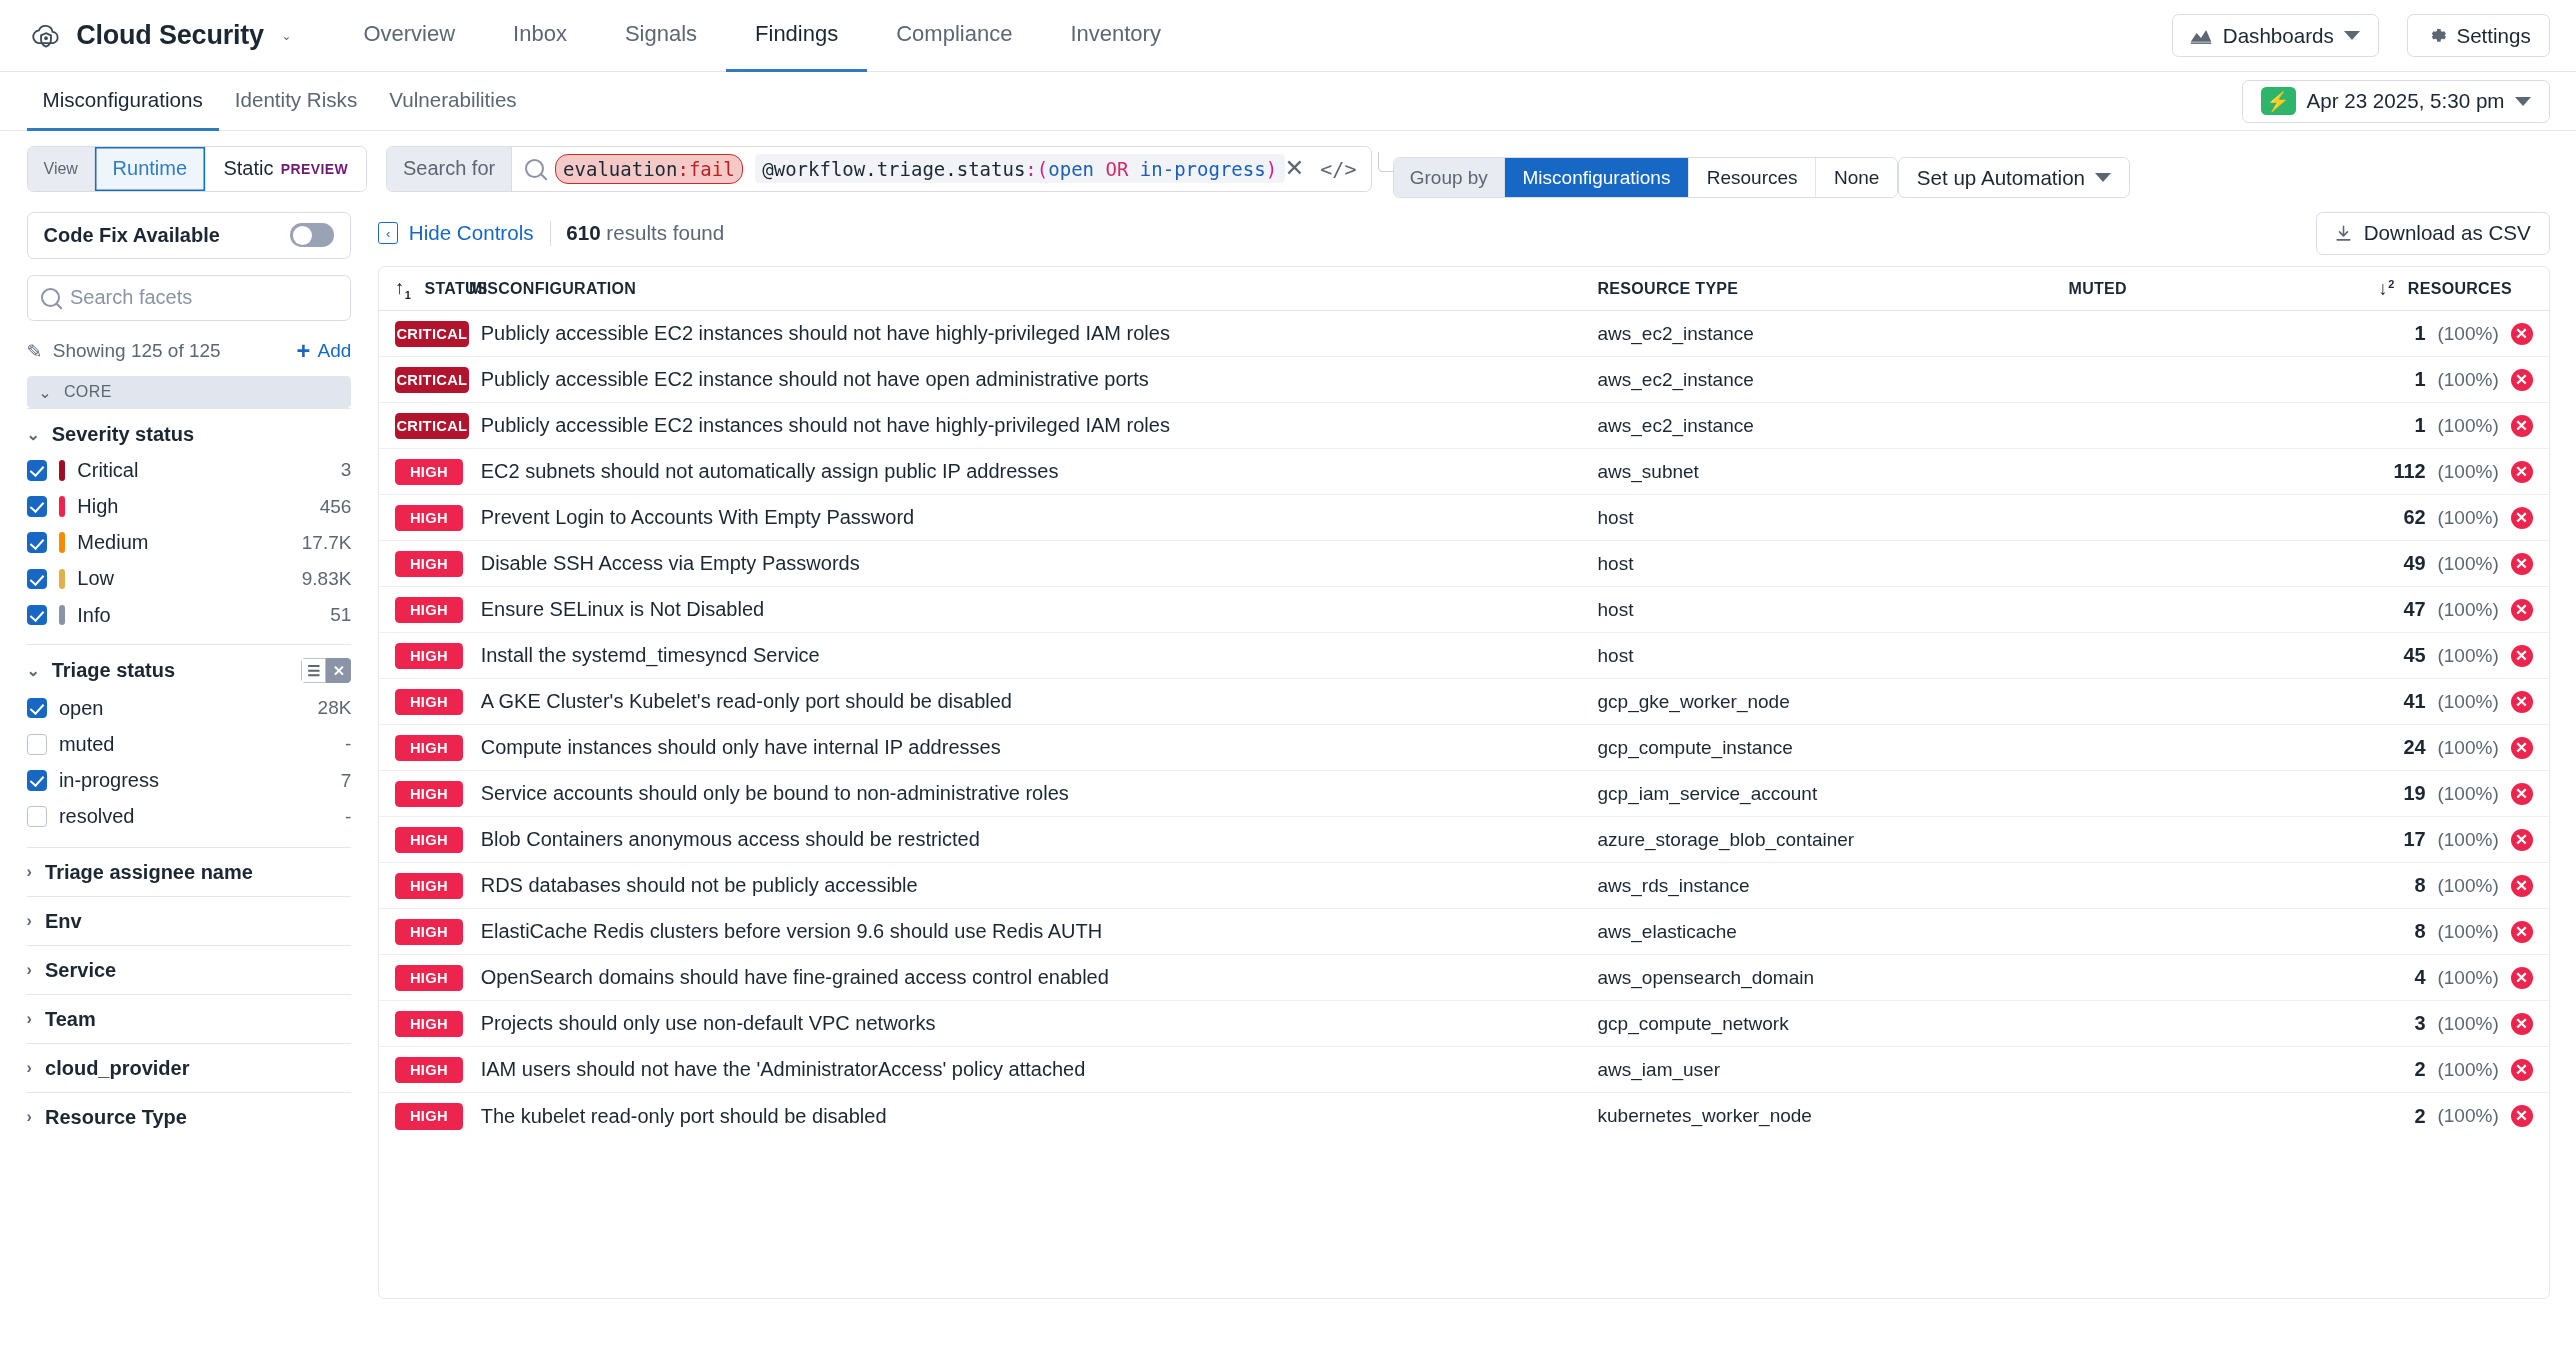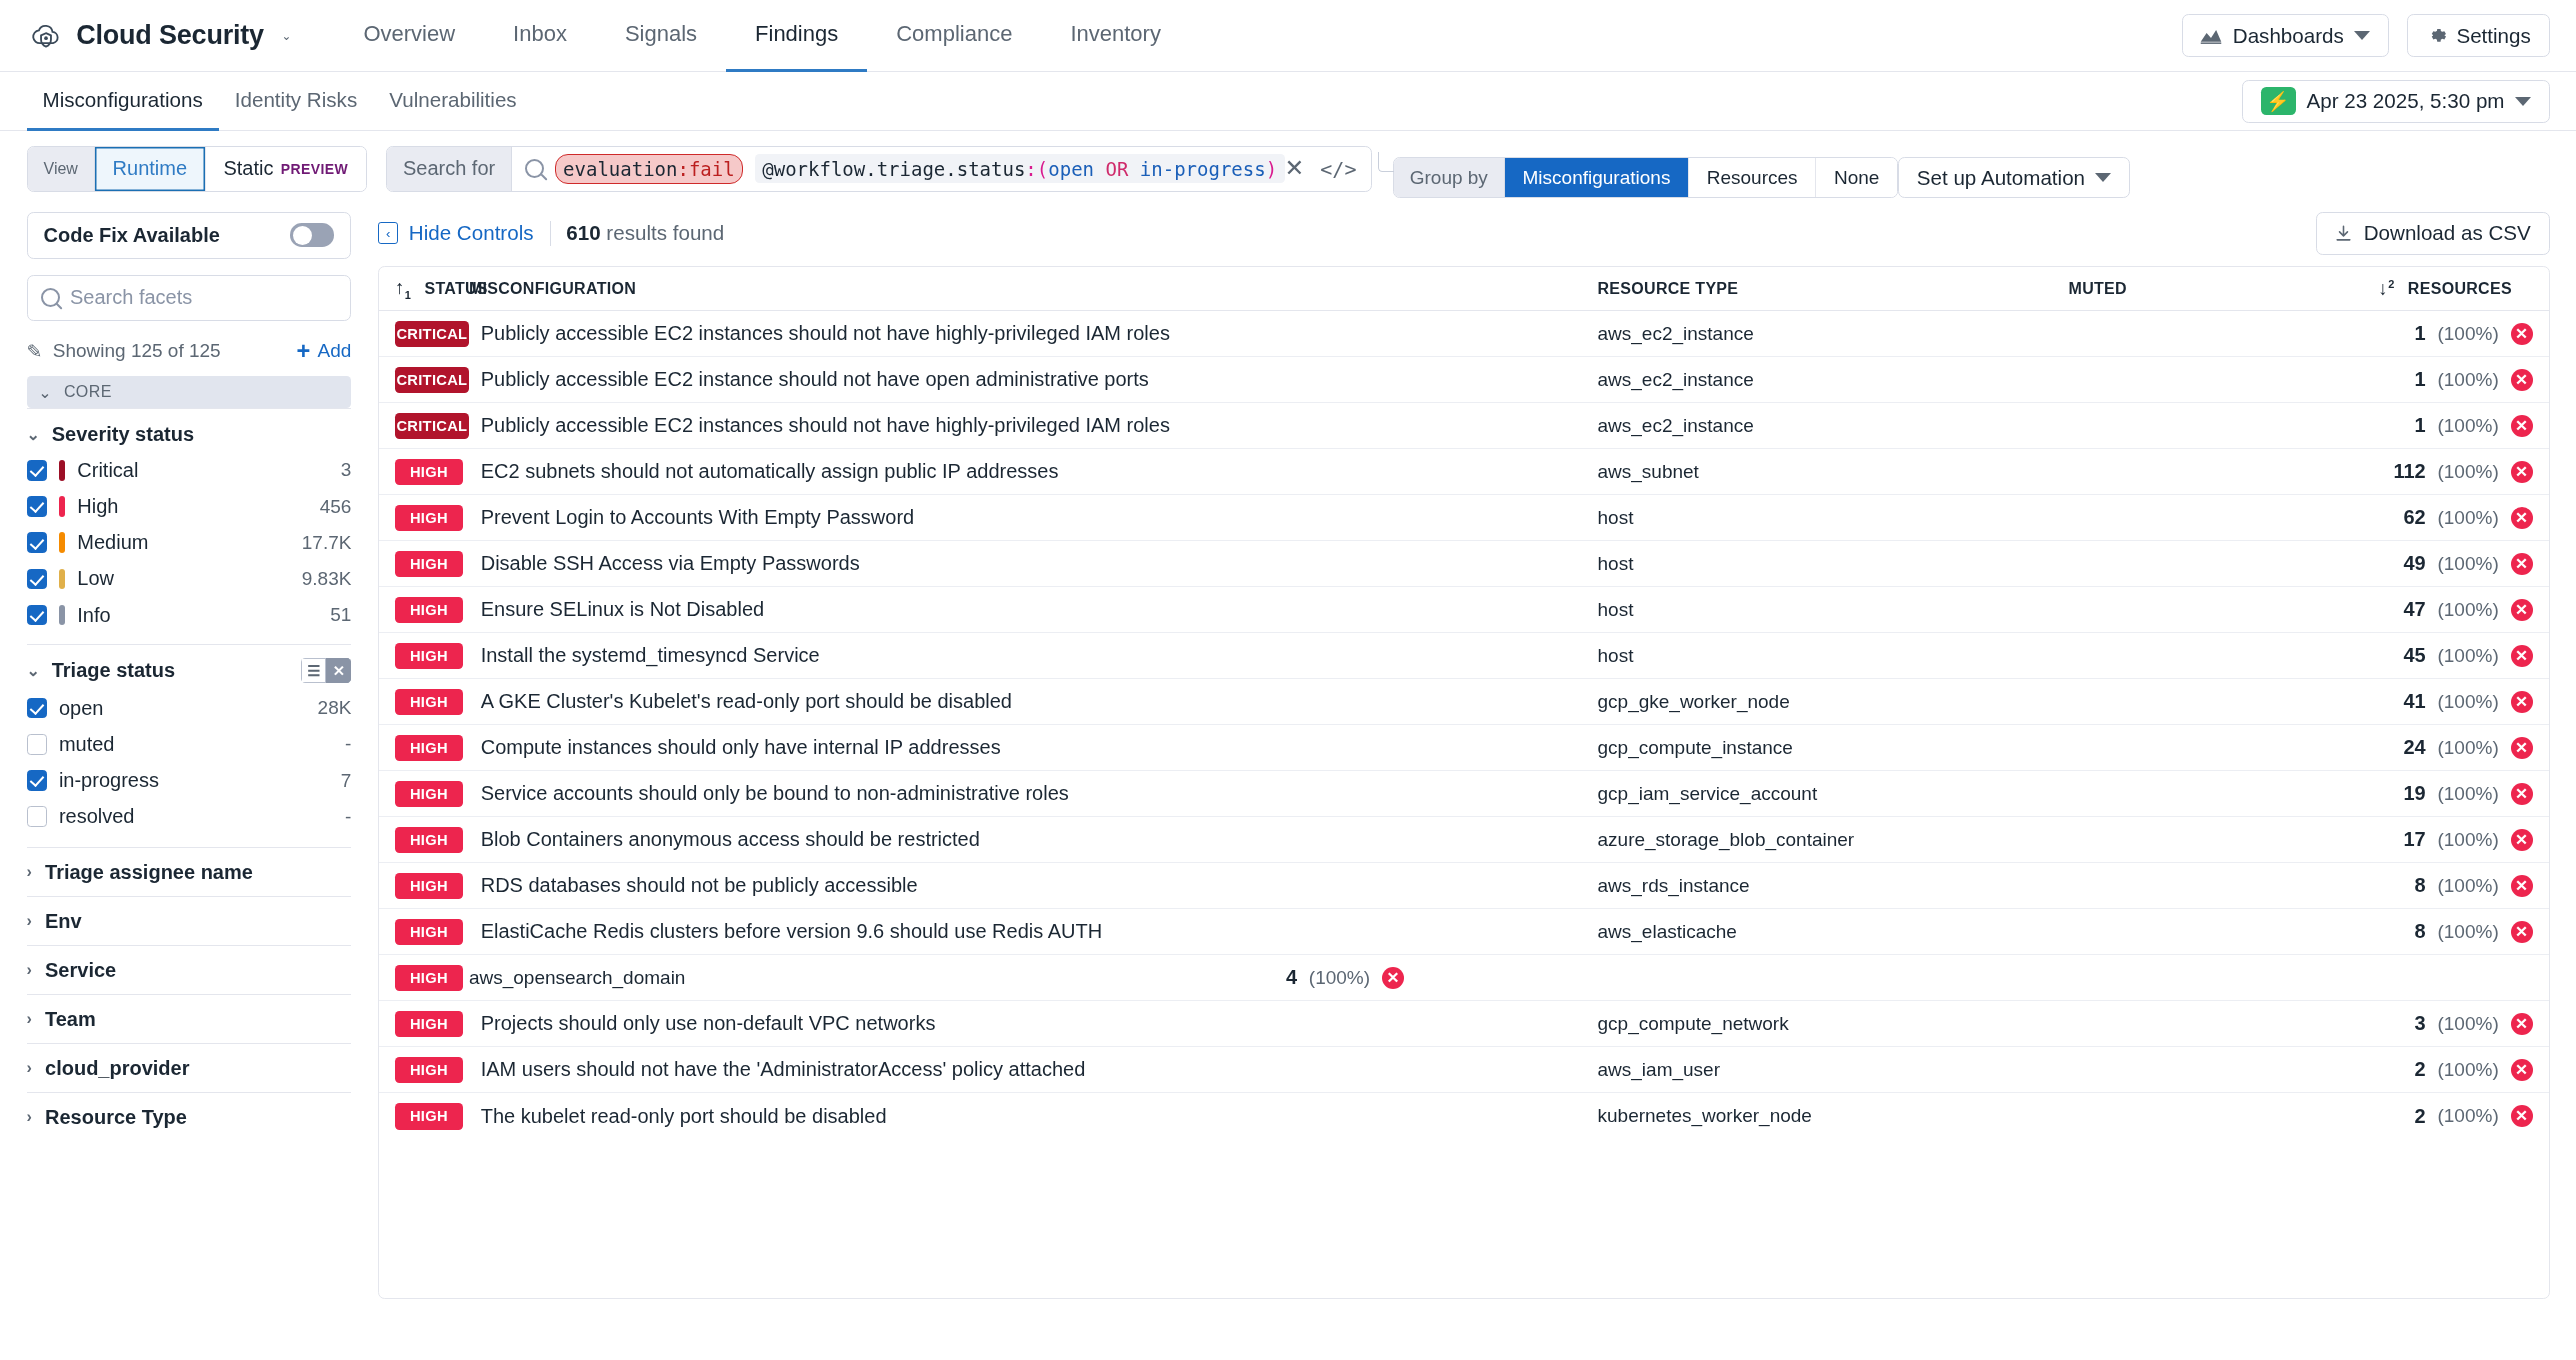--- a/index.html
+++ b/index.html
@@ -22,21 +22,21 @@
   .brand-icon { width: 34px; height: 34px; display:block; }
   .brand-title { font-size: 27px; font-weight: 600; letter-spacing: -0.2px; color:#1b2733; }
   .brand-caret { margin-left: 4.4px; color:#5c6773; }
   .navlinks { display: flex; align-items: center; height: 72px; gap: 0; }
   .navlink {
     font-size: 22px; color: #5c6773; padding: 0 29px;
     height: 72px; display:flex; align-items:center; cursor: pointer;
     border-bottom: 3.7px solid transparent;
   }
   .navlink.active { color: #1b2733; border-bottom-color: #2f7bc4; font-weight: 500; }
-  .topnav-right { margin-left: auto; display: flex; align-items: flex-start; gap: 18px; }
+  .topnav-right { margin-left: auto; display: flex; align-items: flex-start; gap: 28px; }
   .btn {
     border: 0.7px solid #d8dce6; border-radius: 6.6px; background: #fff;
     height: 43px; display: inline-flex; align-items: center; gap: 10.3px;
     padding: 0 17.7px; font-size: 20.6px; color: #1b2733; cursor: pointer;
     white-space: nowrap;
   }
   .caret-dn {
     width:0;height:0;border-left:8px solid transparent;border-right:8px solid transparent;
     border-top:9.6px solid #5c6773; display:inline-block;
   }
@@ -629,20 +629,21 @@
             <div class="cell-res">
               <span class="res-num">8</span>
               <span class="res-pct">(100%)</span>
               <span class="fail-icon">✕</span>
             </div>
           </div>
           <div class="trow">
             <div class="cell-status">
               <span class="badge high">HIGH</span>
             </div>
+            <div class="cell-misc">OpenSearch domains should have fine-grained access control enabled</div>
             <div class="cell-rtype">aws_opensearch_domain</div>
             <div class="cell-muted"></div>
             <div class="cell-res">
               <span class="res-num">4</span>
               <span class="res-pct">(100%)</span>
               <span class="fail-icon">✕</span>
             </div>
           </div>
           <div class="trow">
             <div class="cell-status">

